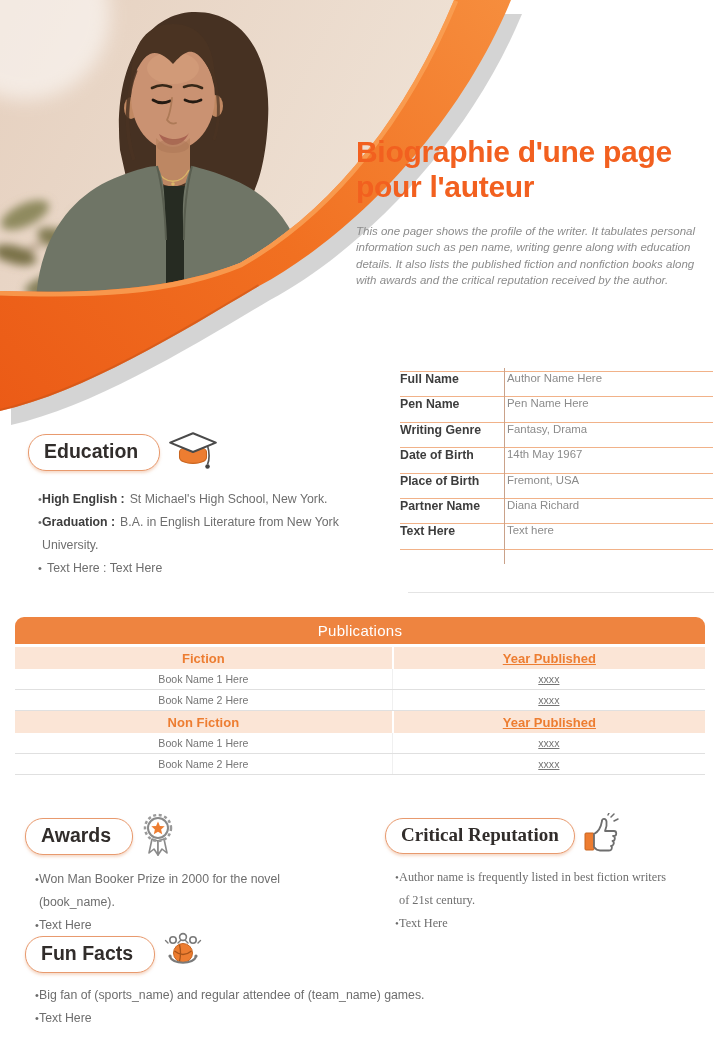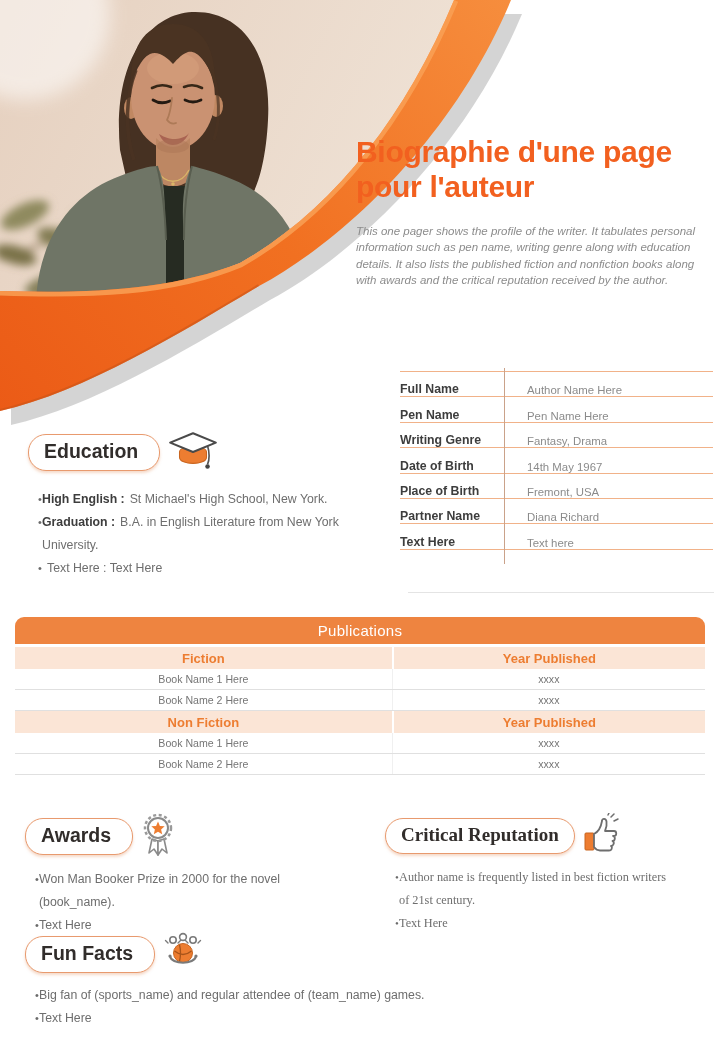--- a/index.html
+++ b/index.html
@@ -22,23 +22,23 @@
   #intro {
     left:356px; top:223px; width:342px;
     font-style:italic; font-size:11.5px; color:#8c8c8c; line-height:1.42;
   }
 
   
   #profile {
     left:400px; top:371px; width:313px;
     border-top:1px solid #f1b289;
   }
-  .prow { display:flex; align-items:flex-end; height:25.4px; border-bottom:1px solid #f1b289; }
+  .prow { display:flex; align-items:flex-start; height:25.4px; border-bottom:1px solid #f1b289; }
   .plabel { width:104px; font-size:12.3px; font-weight:bold; color:#3d3d3d; }
-  .pvalue { flex:1; padding-left:23px; font-size:11.4px; color:#8b8b8b; }
+  .pvalue { flex:1; padding-left:3px; font-size:11.4px; color:#8b8b8b; }
   #profile-divider { left:504px; top:368px; width:1px; height:196px; background:#caa28a; }
   #profile-ext-line { left:408px; top:592px; width:306px; height:1px; background:#e4e4e4; }
 
   
   .sect-head { display:flex; align-items:flex-start; gap:6px; }
   .pill {
     display:inline-block; background:#fff;
     border:1.5px solid #e89a6e; border-radius:18px;
     padding:5px 21px 7px 15px;
     font-size:19.5px; font-weight:bold; color:#312d2b;
@@ -75,21 +75,21 @@
   .pub-sub > div {
     display:flex; align-items:center; justify-content:center;
     color:#ed7d31; font-weight:bold; font-size:13px;
   }
   .pub-row { display:flex; height:21px; border-bottom:1px solid #e0e0e0; }
   .pub-row > div {
     display:flex; align-items:center; justify-content:center;
     color:#757575; font-size:10.6px;
   }
   .col-book { width:54.6%; }
-  .col-year { width:45.4%; }
+  .col-year { width:45.4%;text-decoration:underline; }
   .pub-sub .col-year { border-left:2px solid #ffffff; }
   .pub-row .col-year { border-left:1px solid #f0f0f0; }
 </style>
 </head>
 <body>
 
 <div class="abs" id="hero">
   <svg width="720" height="500" viewBox="0 0 720 500">
     <defs>
       <clipPath id="photoClip">

